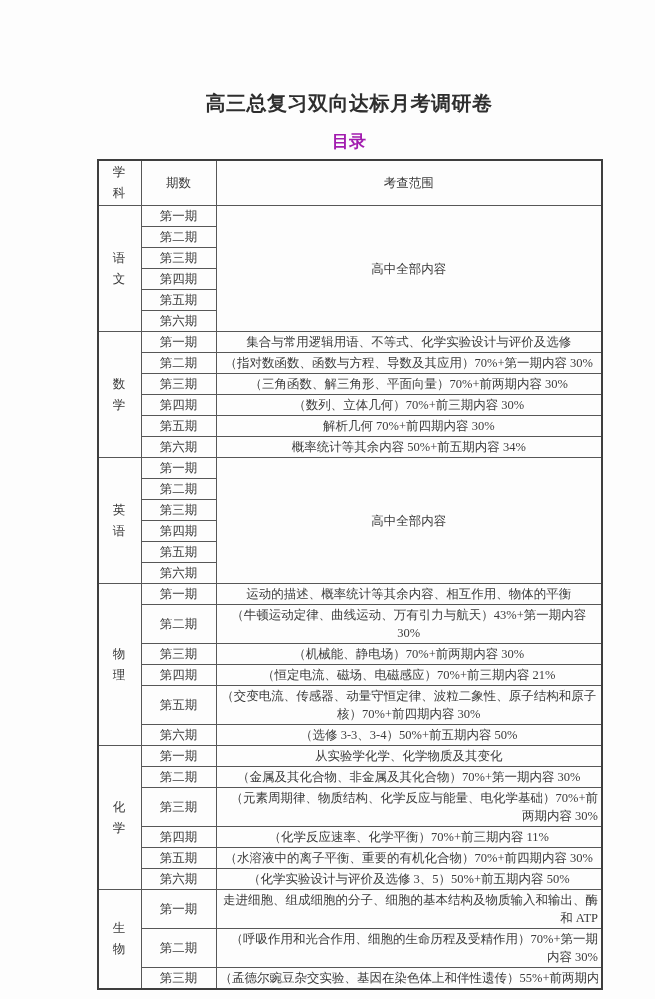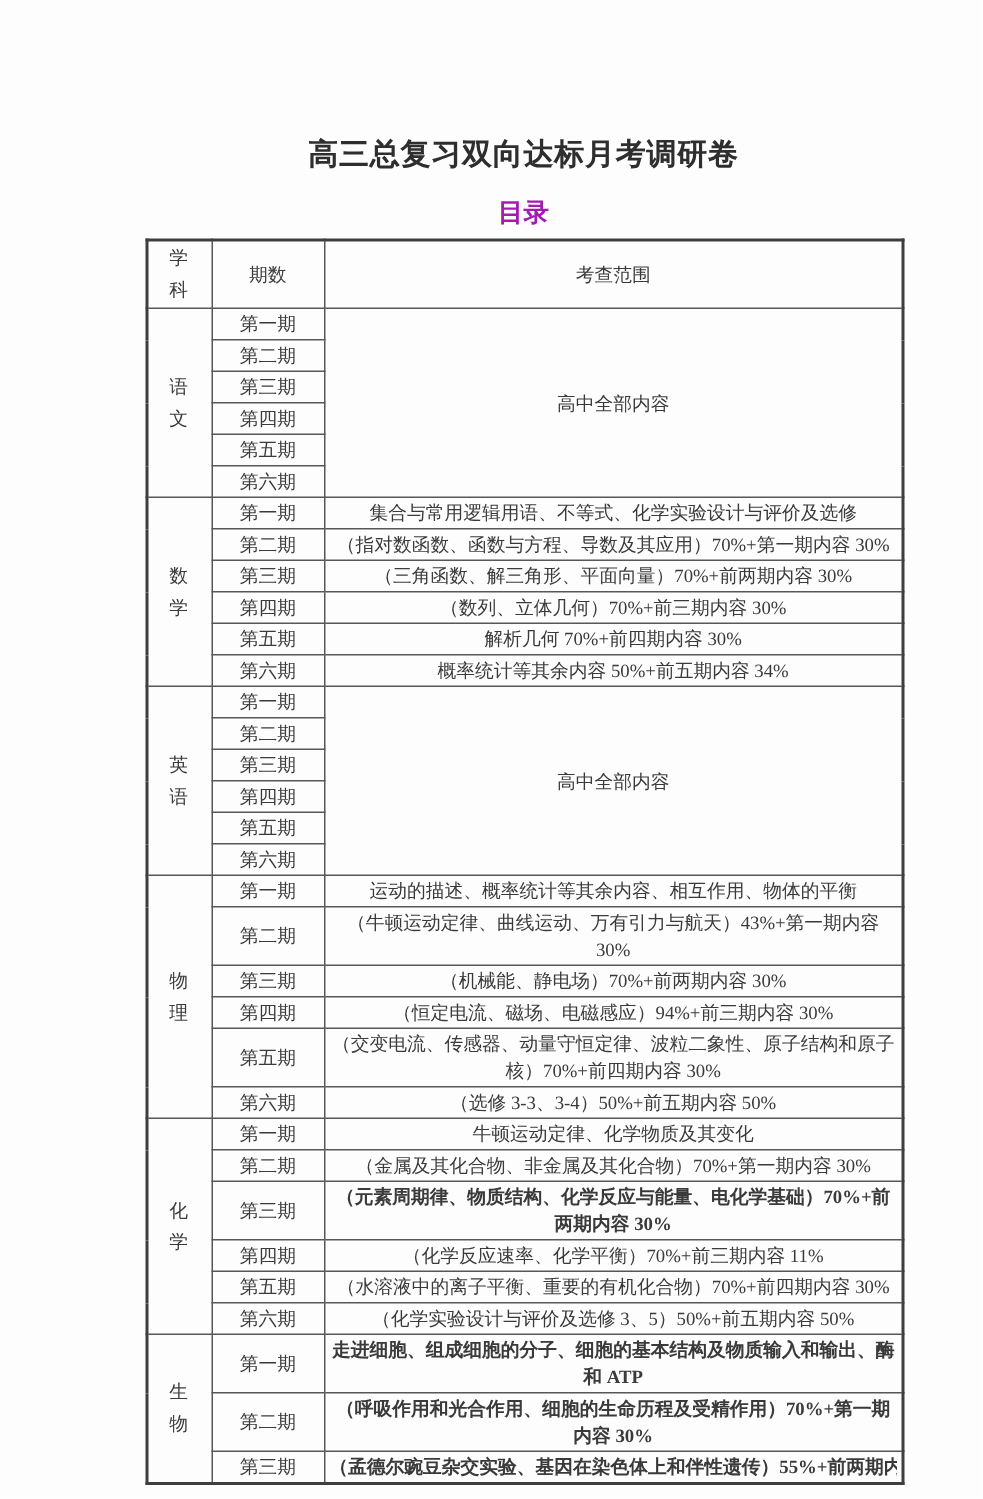--- a/index.html
+++ b/index.html
@@ -57,21 +57,21 @@
   }
   .toc thead th { height: 38px; }
   .toc td.period-cell { height: 17px; white-space: nowrap; }
   .vert {
     display: inline-block;
     width: 14px;
     line-height: 21px;
     text-align: left;
     word-break: break-all;
   }
-  .toc td.scope-cell.left { text-align: center; font-weight: bold; }
+  .toc td.scope-cell.left { text-align: right; }
   .toc td.scope-cell .scope-text { display: block; }
   .toc td.scope-cell.clip .scope-text {
     white-space: nowrap;
     overflow: hidden;
     max-height: 18px;
   }
 </style>
 </head>
 <body>
 
@@ -189,40 +189,40 @@
           </tr>
           <tr>
             <td class="period-cell">第三期</td>
             <td class="scope-cell">
               <span class="scope-text">（机械能、静电场）70%+前两期内容 30%</span>
             </td>
           </tr>
           <tr>
             <td class="period-cell">第四期</td>
             <td class="scope-cell">
-              <span class="scope-text">（恒定电流、磁场、电磁感应）94%+前三期内容 30%</span>
+              <span class="scope-text">（恒定电流、磁场、电磁感应）70%+前三期内容 21%</span>
             </td>
           </tr>
           <tr>
             <td class="period-cell">第五期</td>
             <td class="scope-cell tall">
               <span class="scope-text">（交变电流、传感器、动量守恒定律、波粒二象性、原子结构和原子核）70%+前四期内容 30%</span>
             </td>
           </tr>
           <tr>
             <td class="period-cell">第六期</td>
             <td class="scope-cell">
               <span class="scope-text">（选修 3-3、3-4）50%+前五期内容 50%</span>
             </td>
           </tr>
           <tr>
             <td rowspan="6" class="subject-cell"><span class="vert">化学</span></td>
             <td class="period-cell">第一期</td>
             <td class="scope-cell">
-              <span class="scope-text">牛顿运动定律、化学物质及其变化</span>
+              <span class="scope-text">从实验学化学、化学物质及其变化</span>
             </td>
           </tr>
           <tr>
             <td class="period-cell">第二期</td>
             <td class="scope-cell">
               <span class="scope-text">（金属及其化合物、非金属及其化合物）70%+第一期内容 30%</span>
             </td>
           </tr>
           <tr>
             <td class="period-cell">第三期</td>

